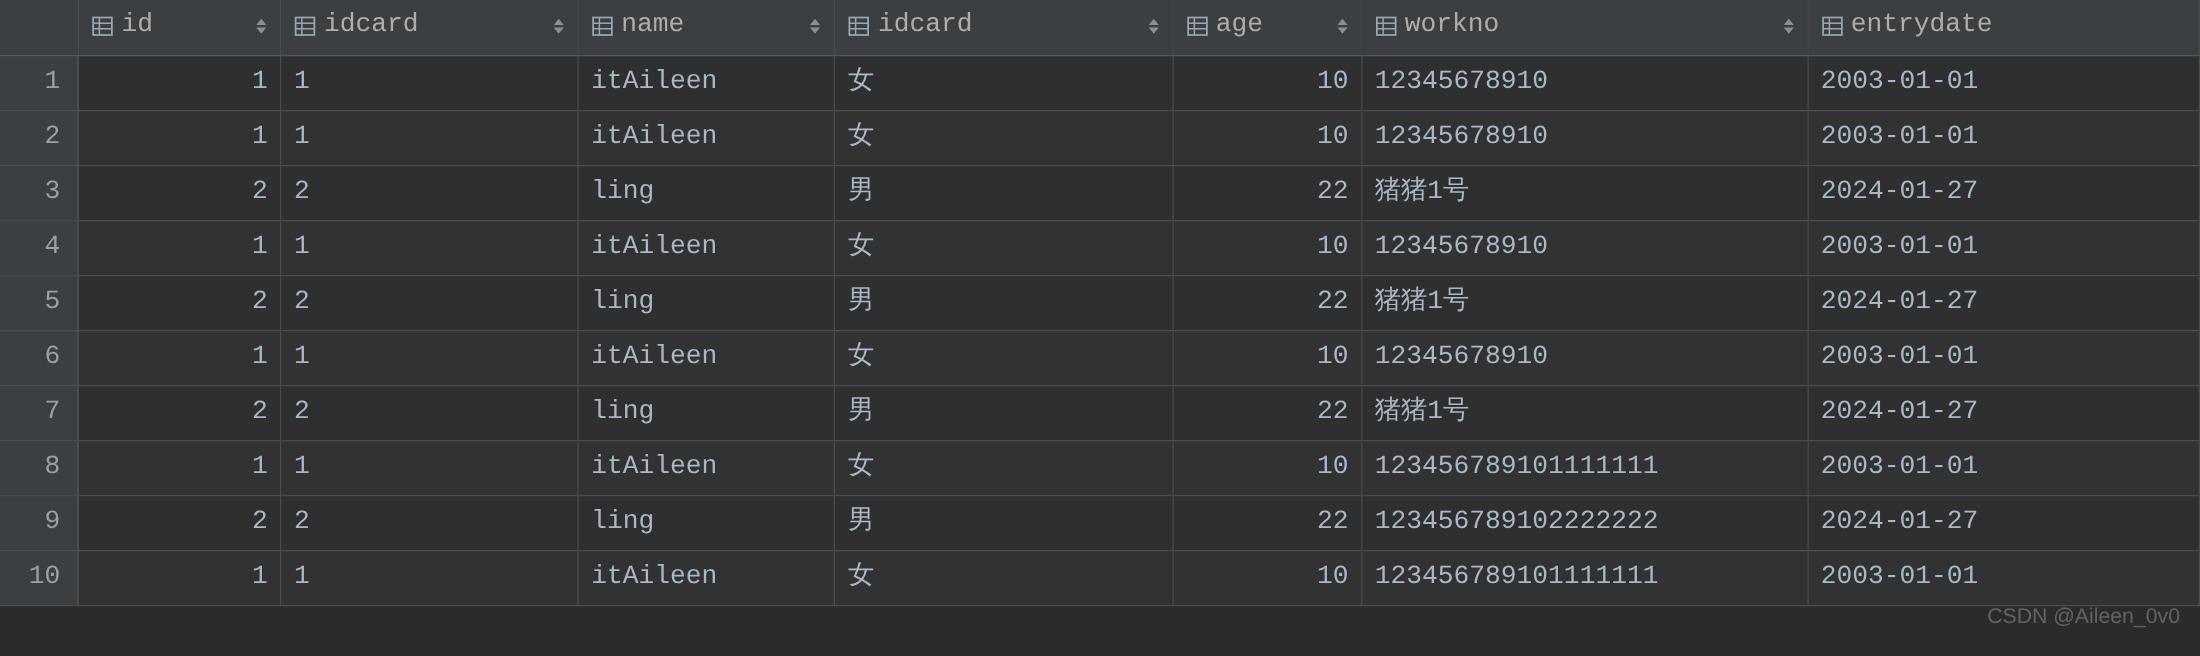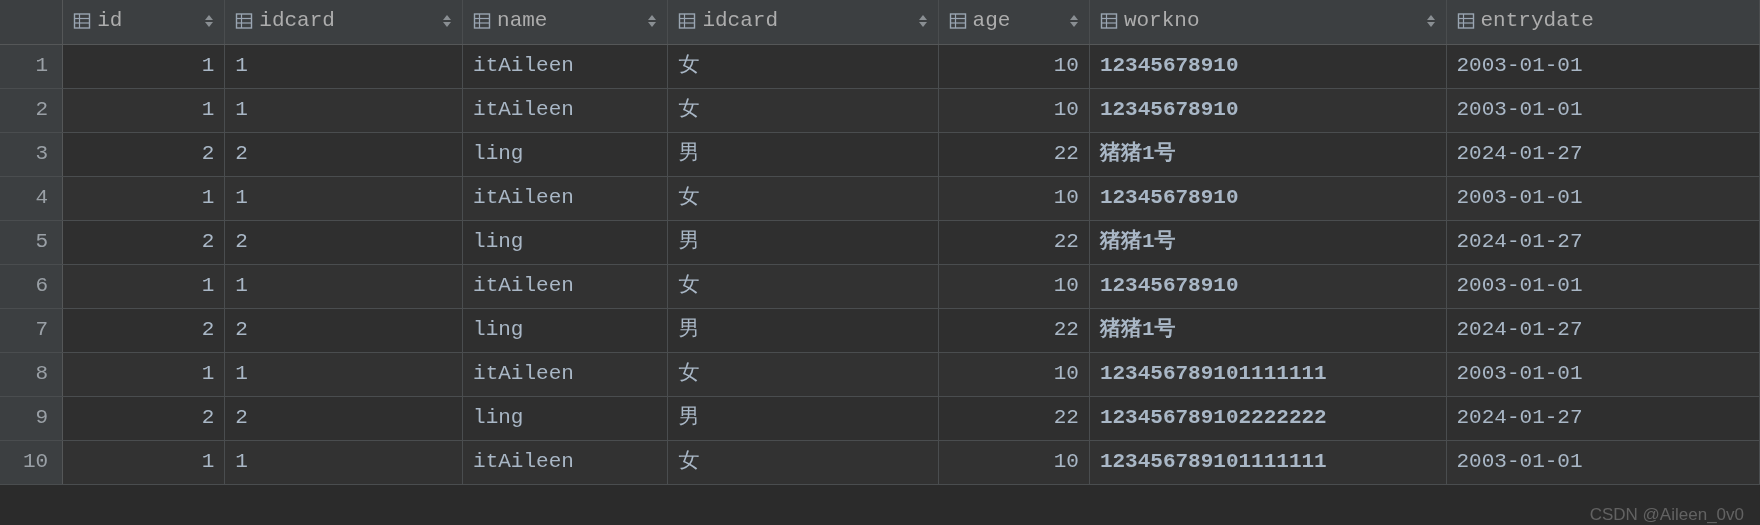--- a/index.html
+++ b/index.html
@@ -57,21 +57,21 @@
   }
   .row.header .cell.rownum { background:#3c3f41; }
   .cell.num { text-align: right; }
   .cell.text { text-align: left; }
 
   .col-id       { width: 150px; }
   .col-workno   { width: 220px; }
   .col-name     { width: 190px; }
   .col-gender   { width: 250px; }
   .col-age      { width: 140px; margin-left: 28px; }
-  .col-idcard   { width: 330px; font-weight: bold; }
+  .col-idcard   { width: 330px; }
   .col-entrydate{ width: 290px; margin-left: 44px; }
 
   .hdr-content {
     display: flex;
     align-items: center;
     gap: 6px;
     height: 100%;
   }
   .hdr-content.num-hdr { justify-content: flex-end; }
   .hdr-label { flex: 0 1 auto; }
@@ -81,21 +81,21 @@
     line-height: 0;
     margin-left: auto;
   }
   .sort svg { display: block; }
   .col-icon { flex-shrink: 0; }
   .col-icon svg { display: block; }
 
   .watermark {
     position: absolute;
     right: 16px;
-    bottom: 0;
+    bottom: 22px;
     font-size: 17px;
     color: rgba(200,200,200,0.35);
     font-family: Arial, sans-serif;
   }
 </style>
 </head>
 <body>
 
 <div class="table">
 

